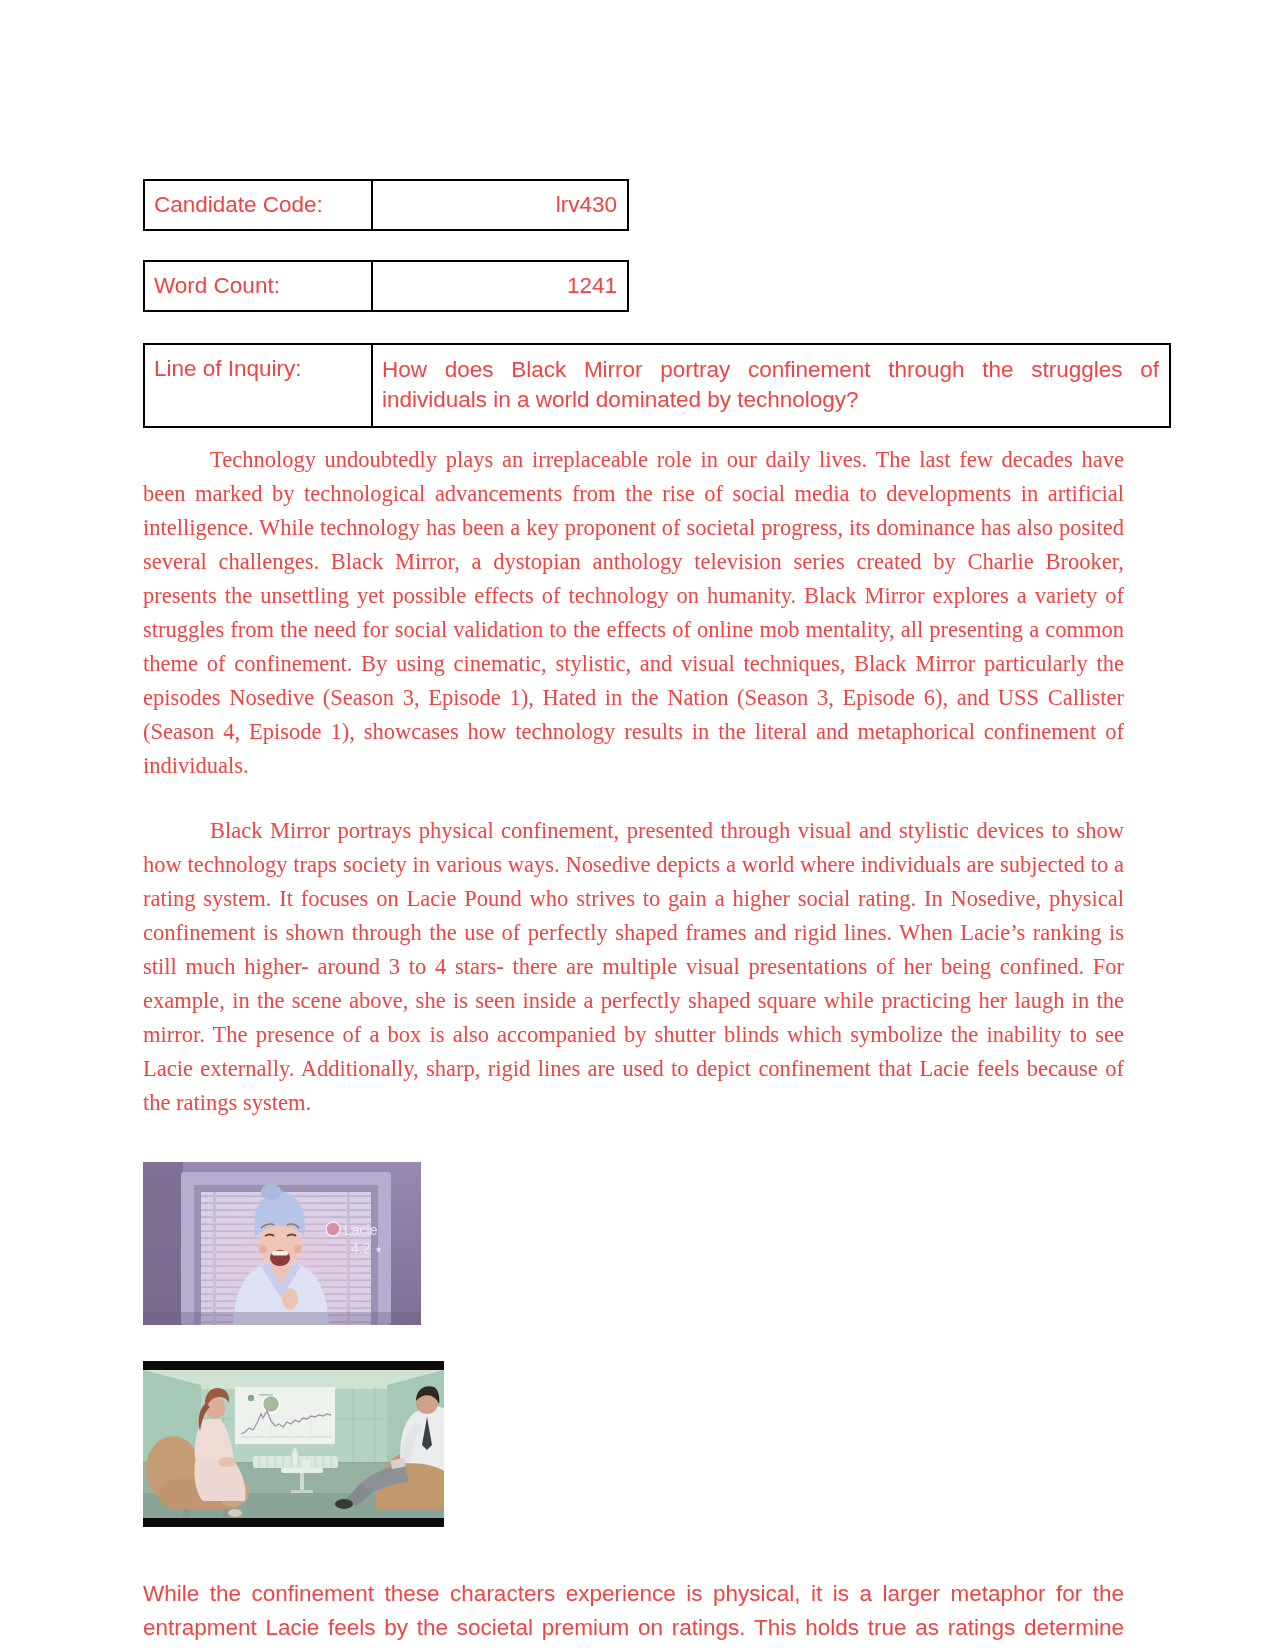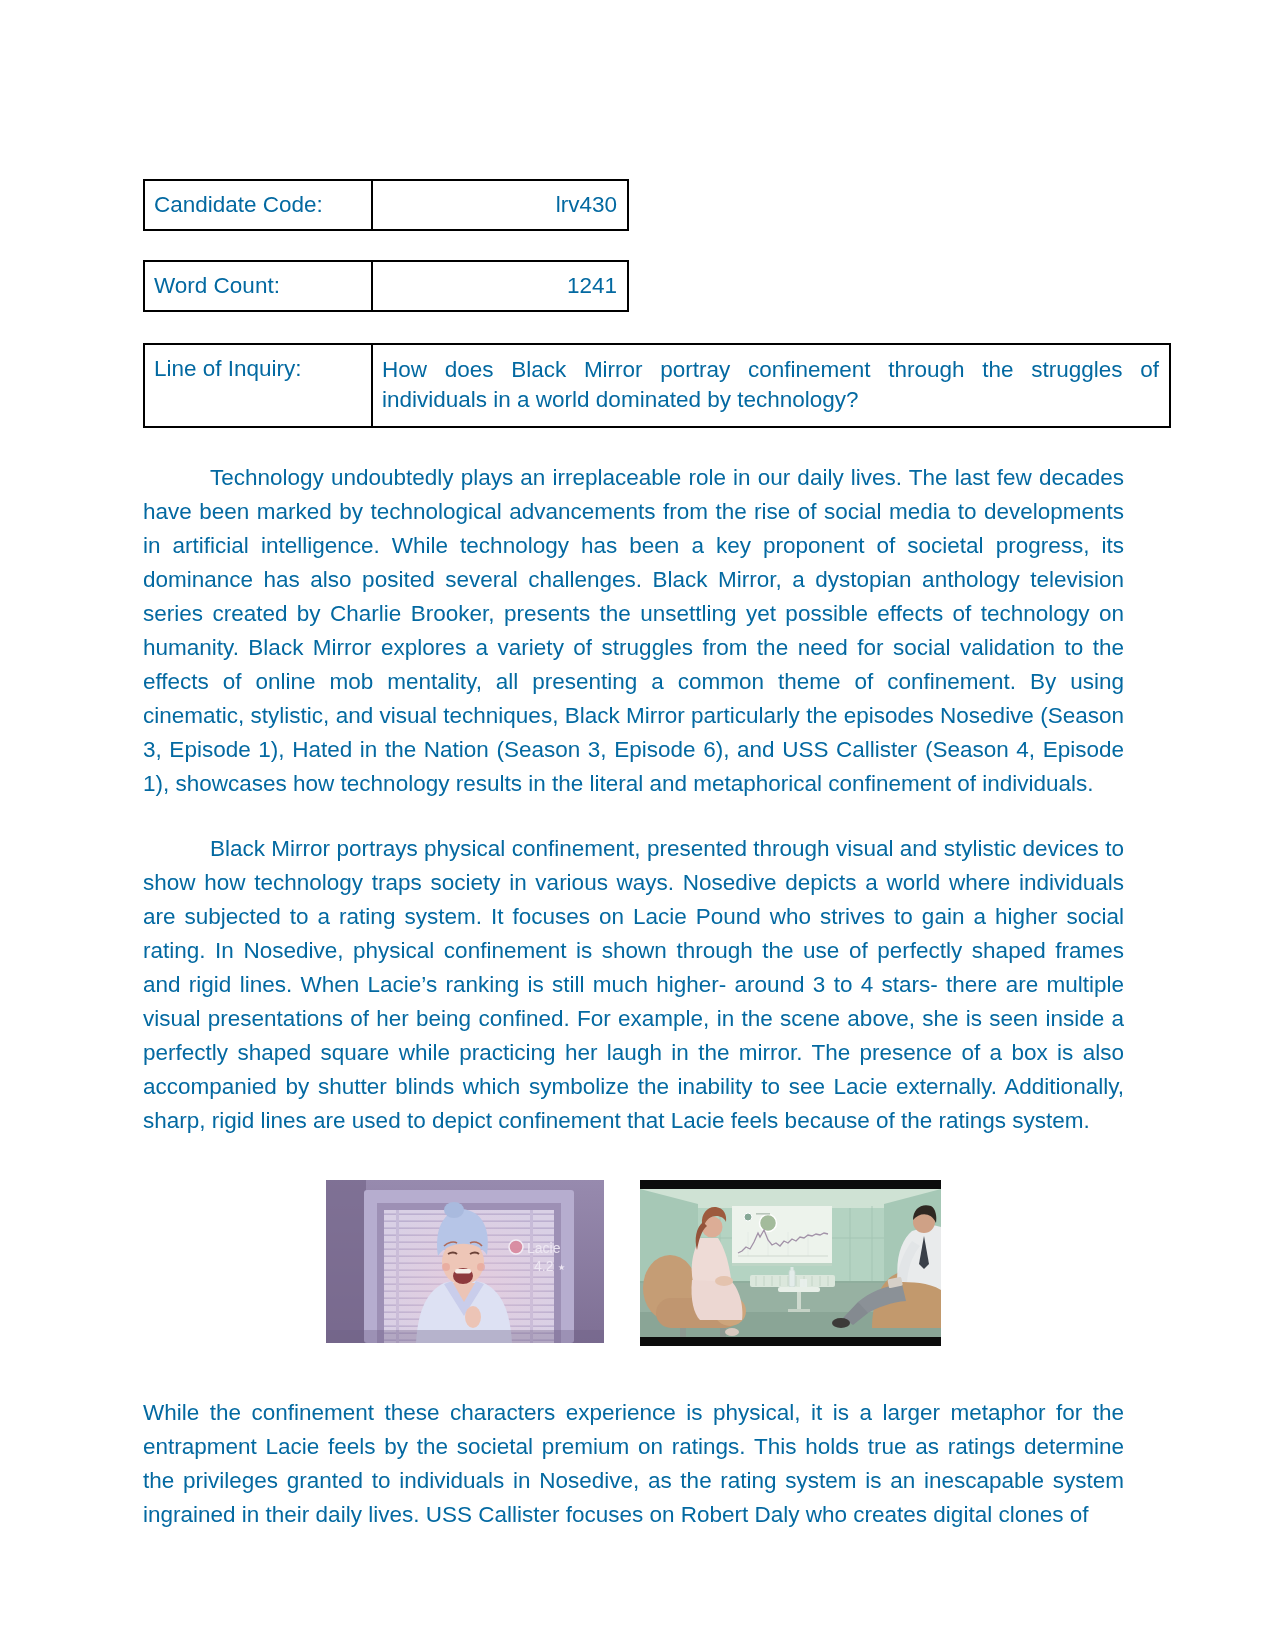--- a/index.html
+++ b/index.html
@@ -1,56 +1,57 @@
 <!DOCTYPE html>
 <html><head>
 <meta charset="utf-8">
 <style>
   html,body{margin:0;padding:0;background:#ffffff;}
   .page{
     position:relative;
     width:1275px;height:1650px;
     background:#ffffff;
     font-family:"Liberation Sans","DejaVu Sans",sans-serif;
-    color:#0369a1;
+    color:#ef4444;
     overflow:hidden;
   }
   .content{position:absolute;left:143px;top:179px;width:981px;}
   table.meta{border-collapse:collapse;table-layout:fixed;}
   table.meta td{
     border:2.5px solid #000;
     font-size:22.5px;
     line-height:27px;
     vertical-align:top;
     padding:10px 10px 11px 9px;
     overflow:hidden;
   }
   table.small{width:442px;}
   table.small td.c1{width:207px;}
   table.small td.c2{width:235px;text-align:right;}
   table.wide{width:984px;}
   table.wide td.c1{width:207px;}
   table.wide td.c2{width:777px;text-align:justify;line-height:30px;}
   .mb-t1{margin-bottom:29px;}
   .mb-t2{margin-bottom:31px;}
-  .mb-t3{margin-bottom:33px;}
+  .mb-t3{margin-bottom:15px;}
   p.body{
     font-size:22.5px;
     line-height:34px;
     text-align:justify;
     margin:0 0 31px 0;
   }
-  p.indent{text-indent:67px;}
+  p.indent{text-indent:67px;font-family:Liberation Serif, serif;}
   p.last{margin-bottom:8px;}
   .figures{
     display:flex;
     justify-content:center;
     align-items:flex-start;
     gap:36px;
     margin:42px 0 50px 0;
+    flex-direction:column;
   }
   .fig{display:block;flex:none;}
   svg text{font-family:"Liberation Sans","DejaVu Sans",sans-serif;}
 </style>
 </head>
 <body>
 
 <div class="page">
   <div class="content">
 

